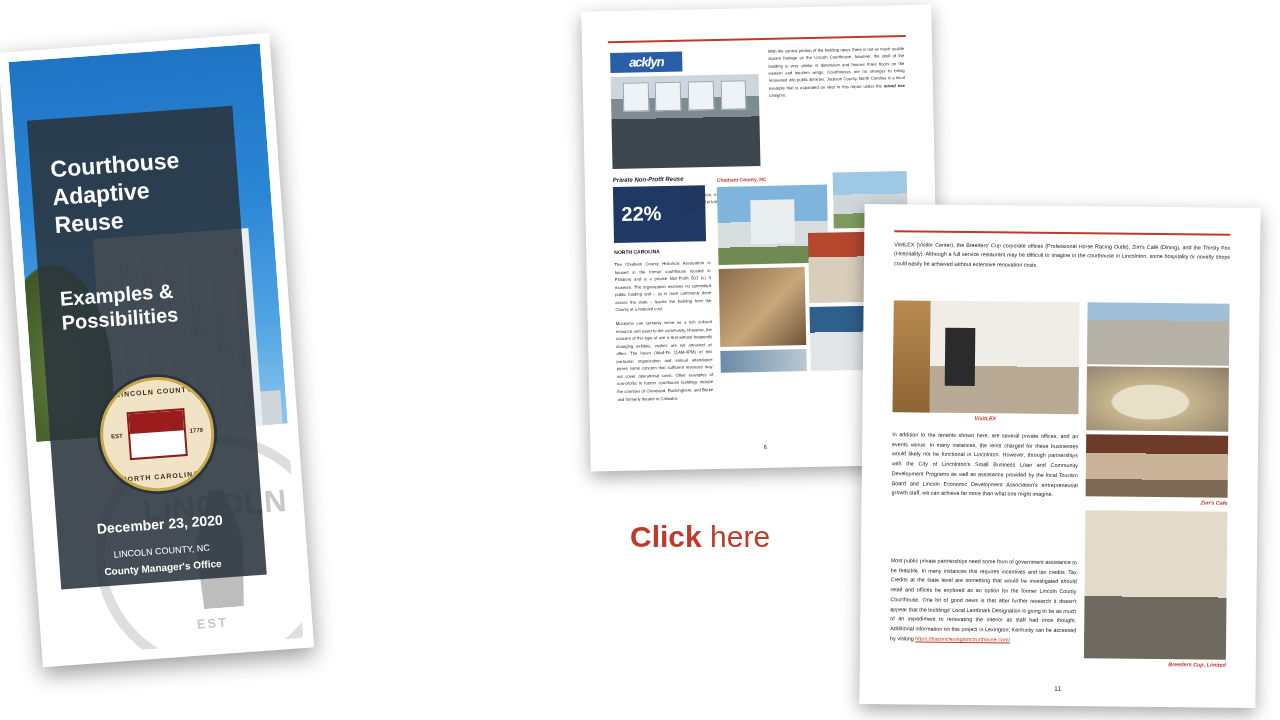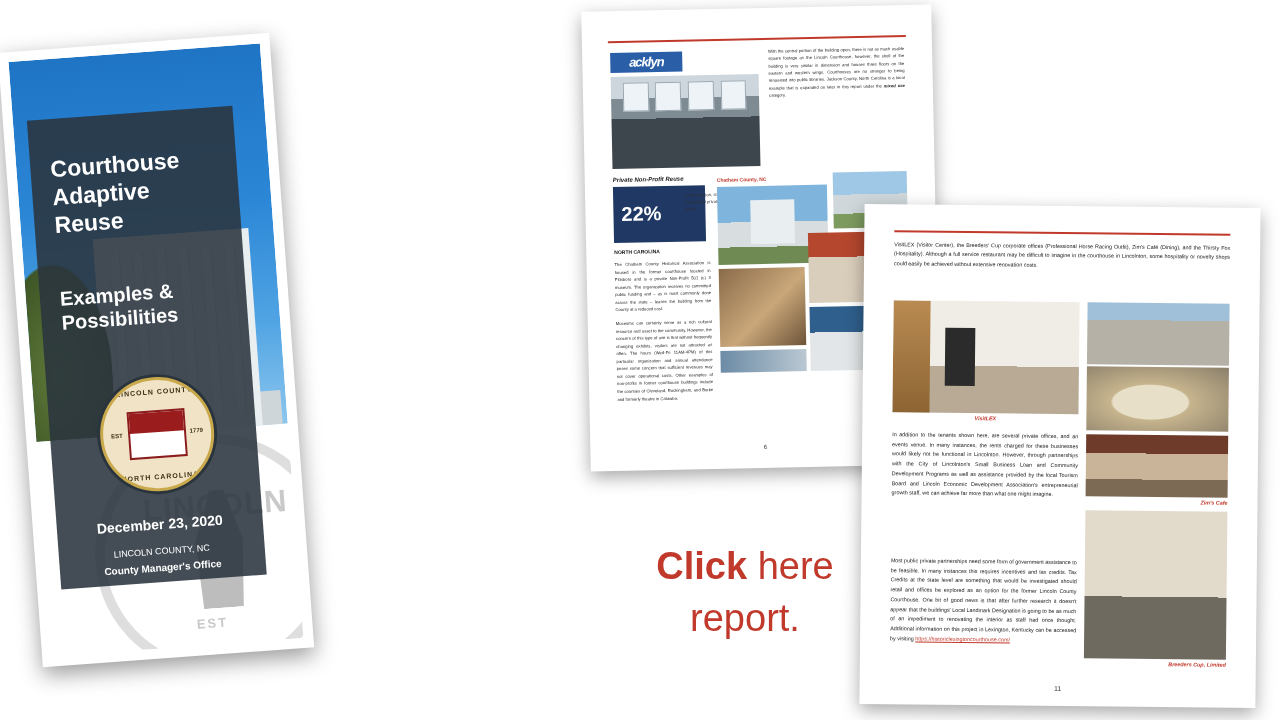--- a/index.html
+++ b/index.html
@@ -512,26 +512,25 @@
     bottom: 14px;
     text-align: center;
     font-size: 7px;
     color: #333;
   }
 
   
   #cta {
     position: absolute;
     left: 630px;
-    top: 540px;
+    top: 516px;
     width: 230px;
     color: #c0392b;
-    font-size: 38px;
+    font-size: 30px;
     line-height: 1.38;
-    text-align: center;
   }
   #cta .strong { font-weight: bold; }
 </style>
 </head>
 <body>
 
 <div class="sheet" id="cover-page">
   <div id="cover-inner">
 
     <div id="cover-photo">
@@ -639,14 +638,13 @@
   </div>
 
   <div id="p11-photo-lobby"></div>
   <div id="p11-cap-breeders">Breeders Cup, Limited</div>
 
   <div id="p11-pagenum">11</div>
 </div>
 
 <div id="cta">
   <div><span class="strong">Click</span><span> here</span></div>
-  <div>report.</div>
 </div>
 
 </body></html>

